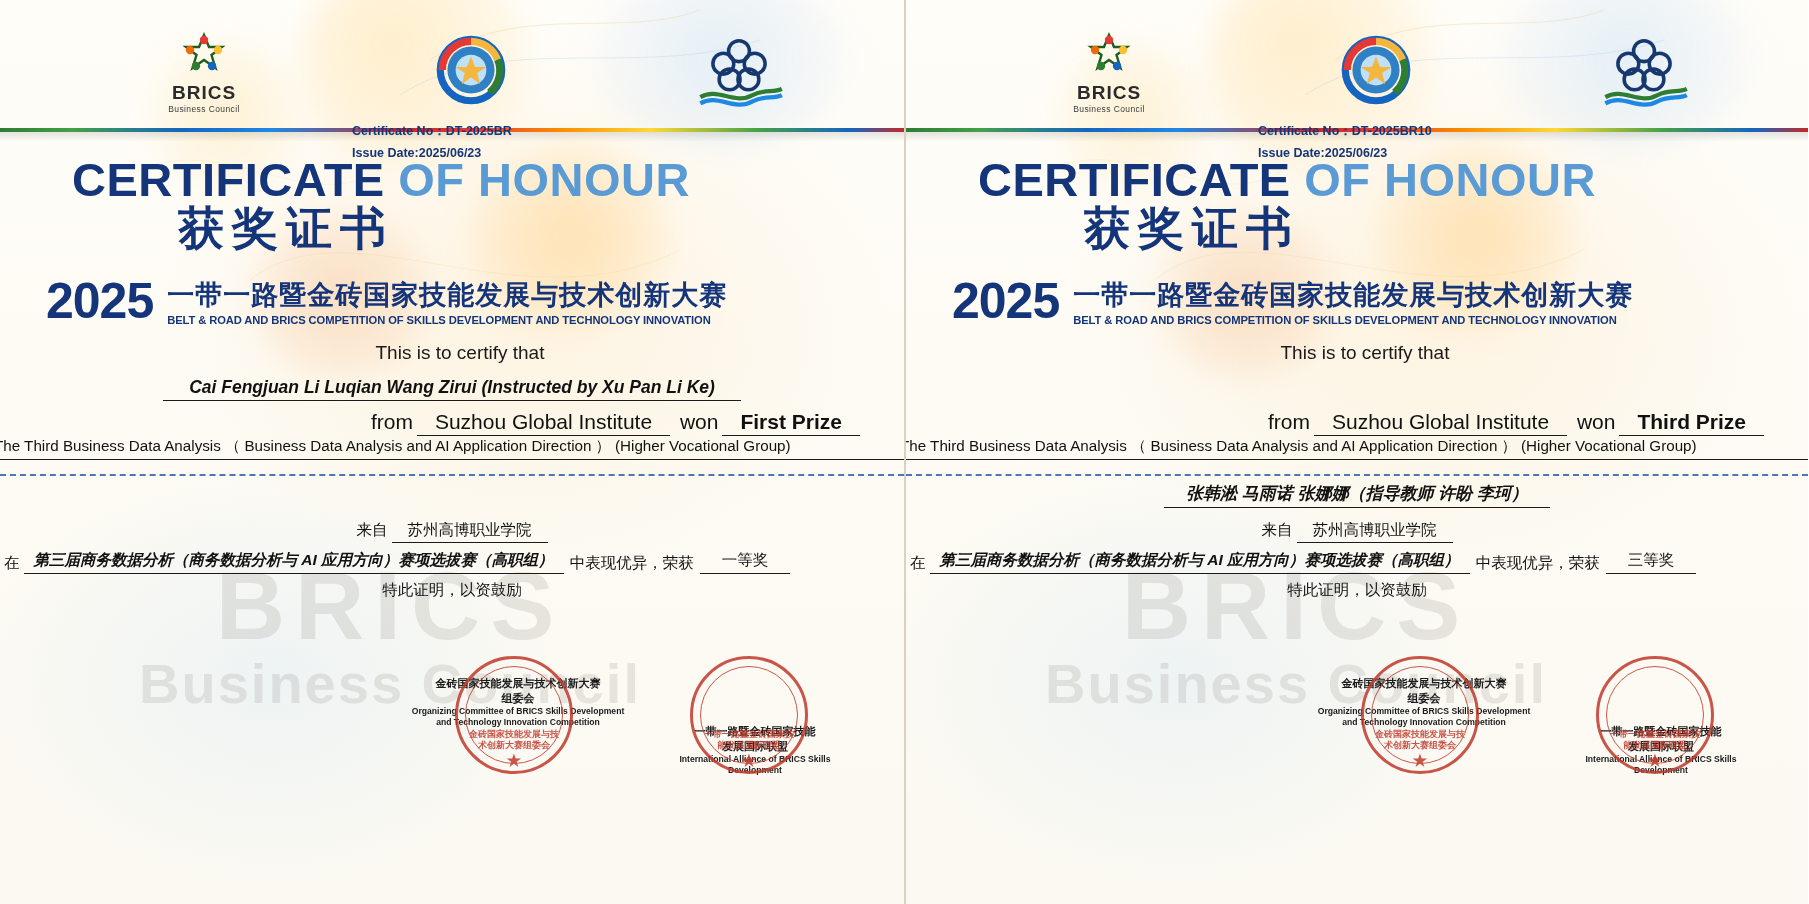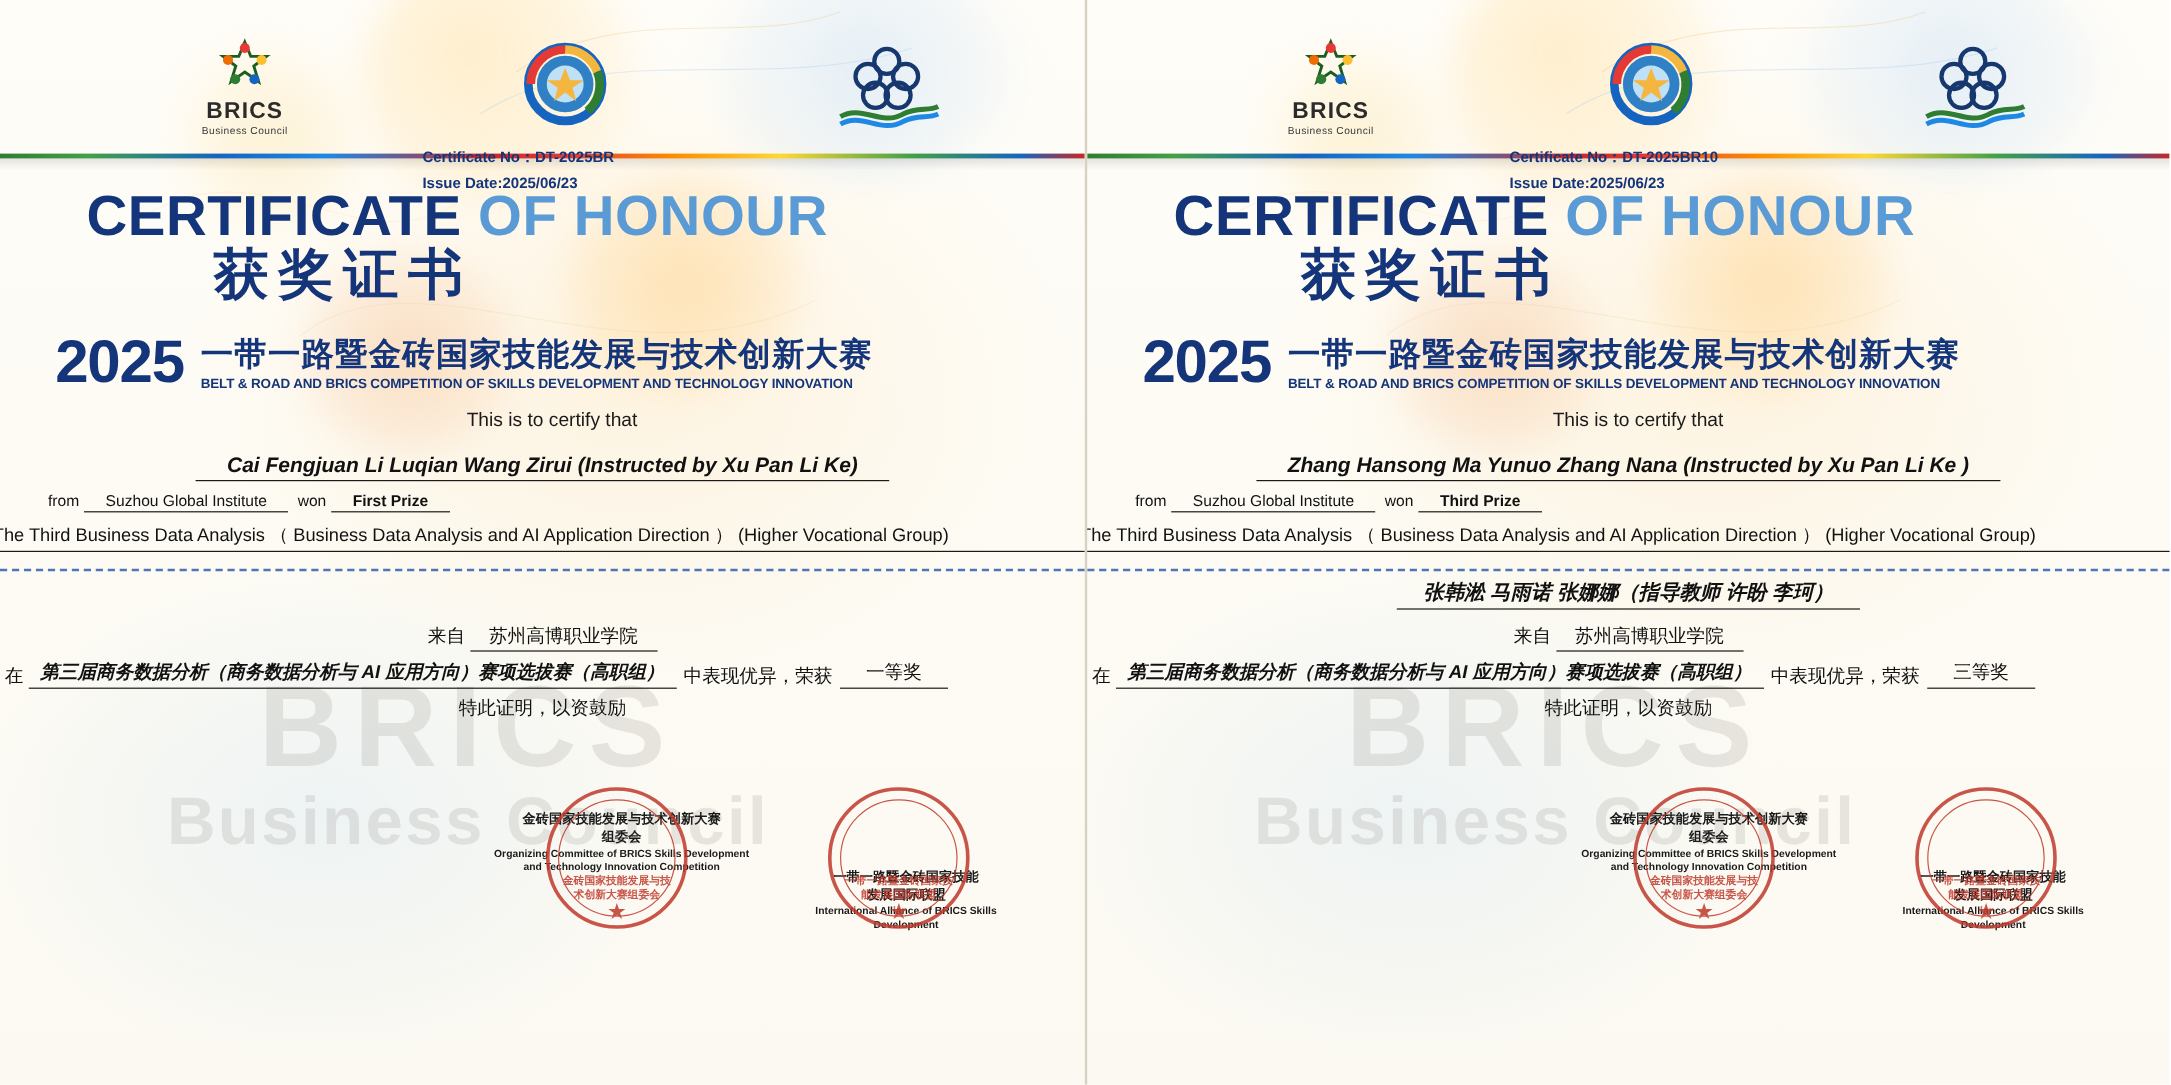--- a/index.html
+++ b/index.html
@@ -132,36 +132,36 @@
     line-height: 1.15; letter-spacing: 1px;
   }
   .event .ev-en {
     font-size: 11.2px; font-weight: bold; color: #14357a;
     letter-spacing: -0.1px; margin-top: 3px;
   }
 
   
   .certify {
     position: absolute; left: 16px; right: 0; top: 342px;
-    text-align: center; font-size: 16px; color: #1a1a1a;
+    text-align: center; font-size: 19px; color: #1a1a1a;
   }
   .names-en {
     position: absolute; top: 377px; left: 50px; right: 50px;
     text-align: center;
   }
   .names-en .u {
     display: inline-block;
     font-style: italic; font-weight: bold; font-size: 17.5px;
     color: #111; padding: 0 26px 2px 26px;
     border-bottom: 1.4px solid #1a1a1a;
     white-space: nowrap;
   }
   .fromline {
     position: absolute; top: 410px; left: 40px; right: 40px;
-    text-align: left; font-size: 13px; color: #111;
+    text-align: right; font-size: 21px; color: #111;
     white-space: nowrap;
   }
   .fromline .ul {
     display: inline-block; border-bottom: 1.3px solid #1a1a1a;
     padding: 0 18px 1px 18px; margin: 0 4px;
   }
   .fromline .prize { font-weight: bold; }
   .project-en {
     position: absolute; top: 436px; left: -6px;
     width: 910px;
@@ -484,23 +484,20 @@
     <div class="event">
       <div class="yr">2025</div>
       <div>
         <div class="ev-cn">一带一路暨金砖国家技能发展与技术创新大赛</div>
         <div class="ev-en">BELT &amp; ROAD AND BRICS COMPETITION OF SKILLS DEVELOPMENT AND TECHNOLOGY INNOVATION</div>
       </div>
     </div>
 
     <div class="certify">This is to certify that</div>
 
-    <div class="names-en">
-      <span class="u">Zhang Hansong   Ma Yunuo   Zhang Nana (Instructed by   Xu Pan   Li Ke )</span>
-    </div>
 
     <div class="fromline">
       <span>from</span><span class="ul">Suzhou Global Institute</span>
       <span>won</span><span class="ul prize">Third Prize</span>
     </div>
 
     <div class="project-en">The Third Business Data Analysis  （ Business Data Analysis and AI Application Direction ） (Higher Vocational Group)</div>
 
     <div class="dashed"></div>
 

